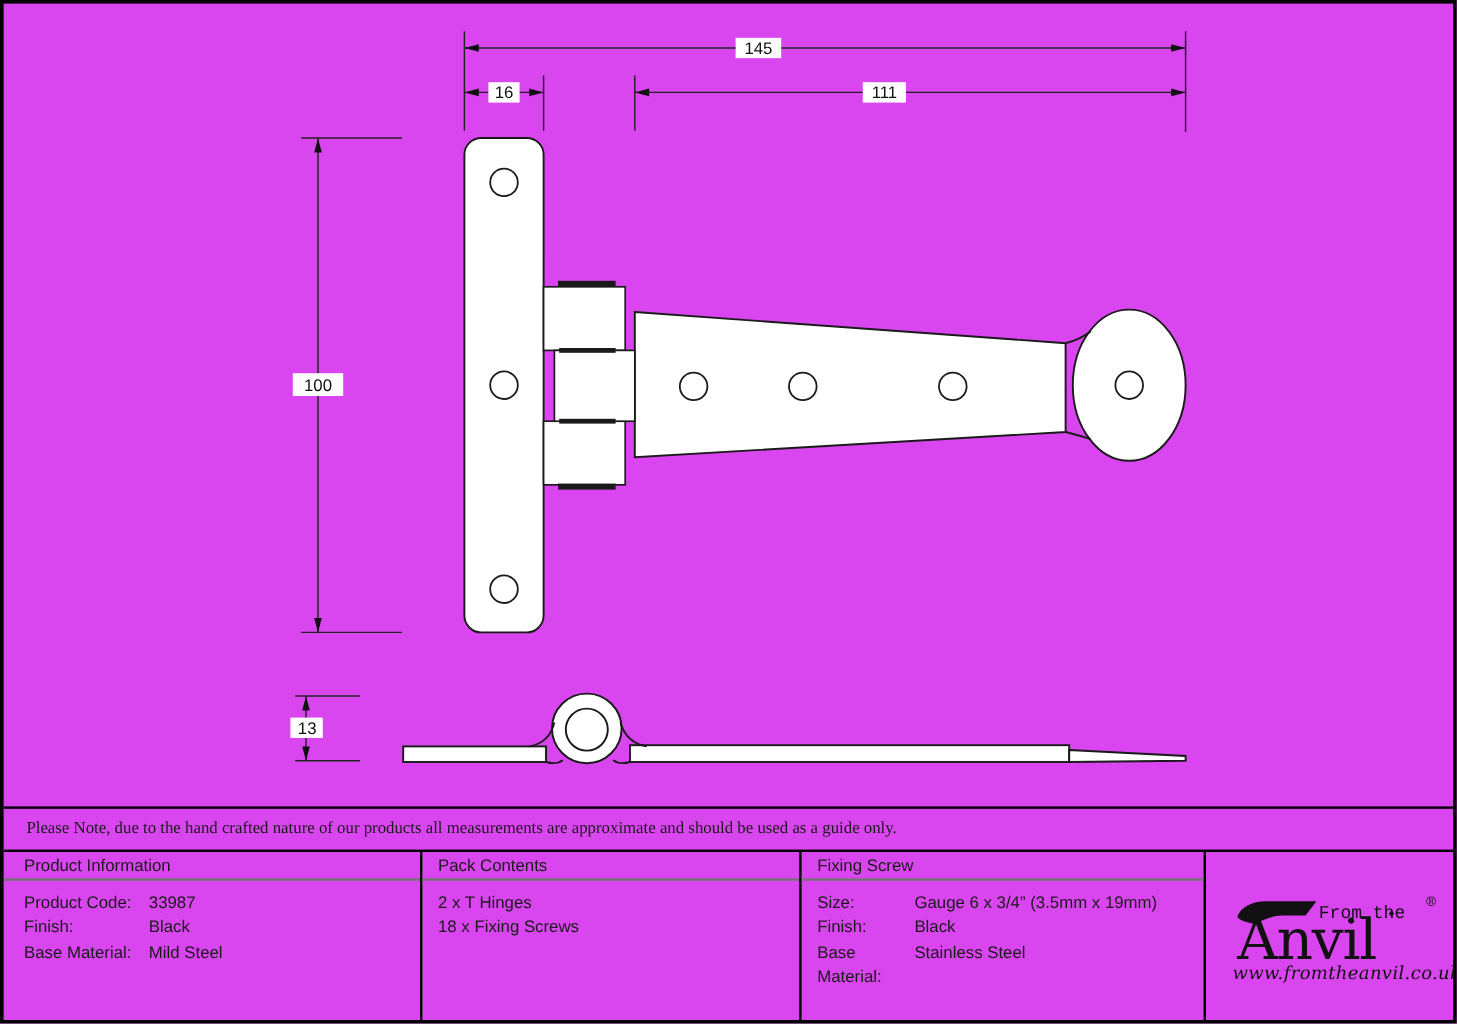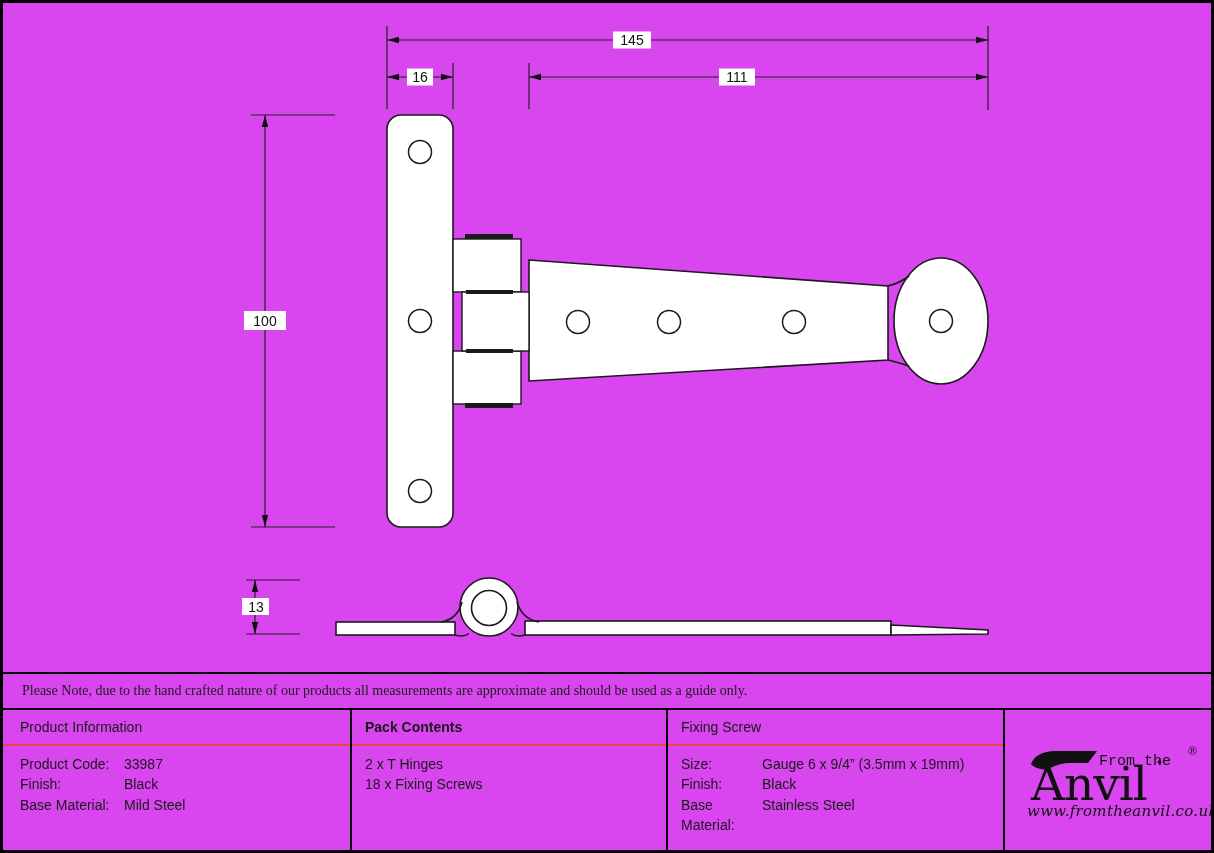--- a/index.html
+++ b/index.html
@@ -15,25 +15,25 @@
     position:absolute;left:0;top:669px;width:1208px;height:38px;
     border-top:2px solid #000;border-bottom:2px solid #000;box-sizing:border-box;
     display:flex;align-items:center;padding-left:19px;font-size:14px;font-family:Liberation Serif, serif;
   }
   .col{position:absolute;top:707px;height:143px;box-sizing:border-box;border-right:2px solid #000;}
   .col-product{left:0;width:349px;}
   .col-pack{left:349px;width:316px;}
   .col-screw{left:665px;width:337px;}
   .col-logo{left:1002px;width:209px;border-right:none;}
   .cell-header{
-    height:36px;border-bottom:2px solid #ef4444;box-sizing:border-box;
+    height:24px;border-bottom:2px solid #737373;box-sizing:border-box;
     display:flex;align-items:center;font-size:14px;
   }
   .col-product .cell-header{padding-left:17px;}
-  .col-pack .cell-header{padding-left:13px;font-weight:bold;}
+  .col-pack .cell-header{padding-left:13px;}
   .col-screw .cell-header{padding-left:13px;}
   .cell-body{padding-top:8px;font-size:14px;line-height:20.4px;}
   .col-product .cell-body{padding-left:17px;}
   .col-pack .cell-body{padding-left:13px;}
   .col-screw .cell-body{padding-left:13px;}
   .kv{display:flex;}
   .col-product .kv .lbl{width:104px;flex:none;}
   .col-screw .kv .lbl{width:81px;flex:none;}
   
   .logo-cell{position:relative;width:100%;height:100%;}
@@ -183,21 +183,21 @@
       <div>2 x T Hinges</div>
       <div>18 x Fixing Screws</div>
     </div>
   </div>
 
   <div class="col col-screw">
     <div class="cell-header">Fixing Screw</div>
     <div class="cell-body">
       <div class="kv">
         <span class="lbl">Size:</span>
-        <span class="val">Gauge 6 x 9/4” (3.5mm x 19mm)</span>
+        <span class="val">Gauge 6 x 3/4” (3.5mm x 19mm)</span>
       </div>
       <div class="kv">
         <span class="lbl">Finish:</span>
         <span class="val">Black</span>
       </div>
       <div class="kv">
         <span class="lbl">Base Material:</span>
         <span class="val">Stainless Steel</span>
       </div>
     </div>

